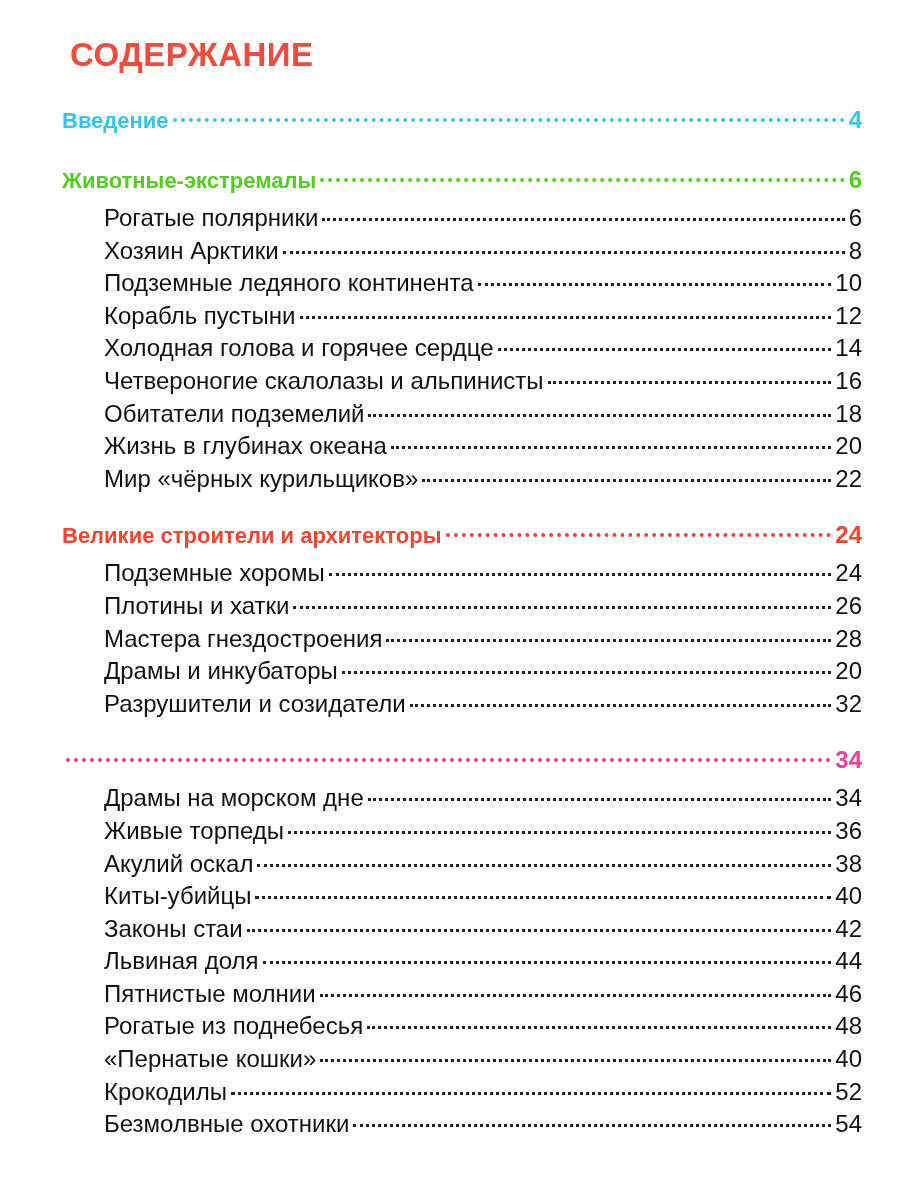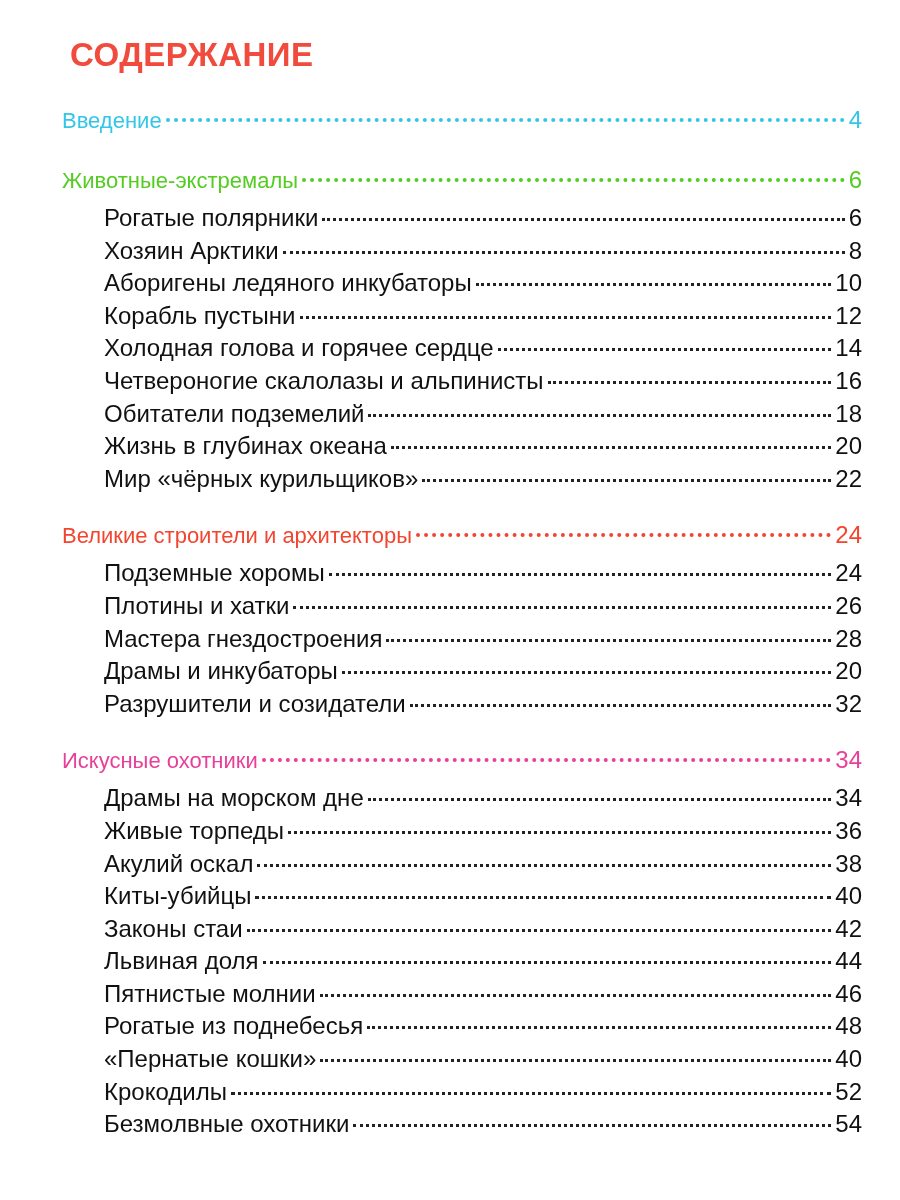--- a/index.html
+++ b/index.html
@@ -3,21 +3,21 @@
 <meta charset="utf-8">
 <style>
   html, body { margin: 0; padding: 0; background: #ffffff; }
   body { width: 900px; height: 1200px; position: relative; overflow: hidden;
          font-family: "Liberation Sans", "DejaVu Sans", sans-serif; }
   .page-title { position: absolute; left: 62px; top: 28px; font-size: 33px; font-weight: bold;
                 letter-spacing: 0.5px; color: #f04b3c; margin: 8px; }
   .toc { position: absolute; left: 62px; top: 106px; width: 800px; }
   .section { margin-bottom: 24px; }
   .row { display: flex; align-items: baseline; height: 32.6px; }
-  .row.head { font-weight: normal; font-size: 22px; height: 38px; }
+  .row.head { font-weight: bold; font-size: 22px; height: 38px; }
   .row.item { padding-left: 42px; font-size: 24px; color: #111111; }
   .row .label { white-space: nowrap; }
   .row .leader { flex: 1; margin: 0 4px; overflow: hidden; white-space: nowrap;
                  position: relative; top: -1px; }
   .row.item .leader { border-bottom: 3px dotted #222; transform: translateY(-4px); height: 1px; }
   .row.head .leader { height: 1px; transform: translateY(-5px); border-bottom: 4px dotted currentColor; }
   .row .page { text-align: right; white-space: nowrap; }
   .row.head .page { font-size: 24px; }
   .gap-intro { margin-bottom: 22px; }
 </style>
@@ -44,21 +44,21 @@
         <span class="label">Рогатые полярники</span>
         <span class="leader"></span>
         <span class="page">6</span>
       </div>
       <div class="row item">
         <span class="label">Хозяин Арктики</span>
         <span class="leader"></span>
         <span class="page">8</span>
       </div>
       <div class="row item">
-        <span class="label">Аборигены ледяного инкубаторы</span>
+        <span class="label">Подземные ледяного континента</span>
         <span class="leader"></span>
         <span class="page">10</span>
       </div>
       <div class="row item">
         <span class="label">Корабль пустыни</span>
         <span class="leader"></span>
         <span class="page">12</span>
       </div>
       <div class="row item">
         <span class="label">Холодная голова и горячее сердце</span>
@@ -113,21 +113,20 @@
         <span class="page">20</span>
       </div>
       <div class="row item">
         <span class="label">Разрушители и созидатели</span>
         <span class="leader"></span>
         <span class="page">32</span>
       </div>
     </div>
     <div class="section">
       <div class="row head" style="color: rgb(232, 64, 154);">
-        <span class="label">Искусные охотники</span>
         <span class="leader"></span>
         <span class="page">34</span>
       </div>
       <div class="row item">
         <span class="label">Драмы на морском дне</span>
         <span class="leader"></span>
         <span class="page">34</span>
       </div>
       <div class="row item">
         <span class="label">Живые торпеды</span>

